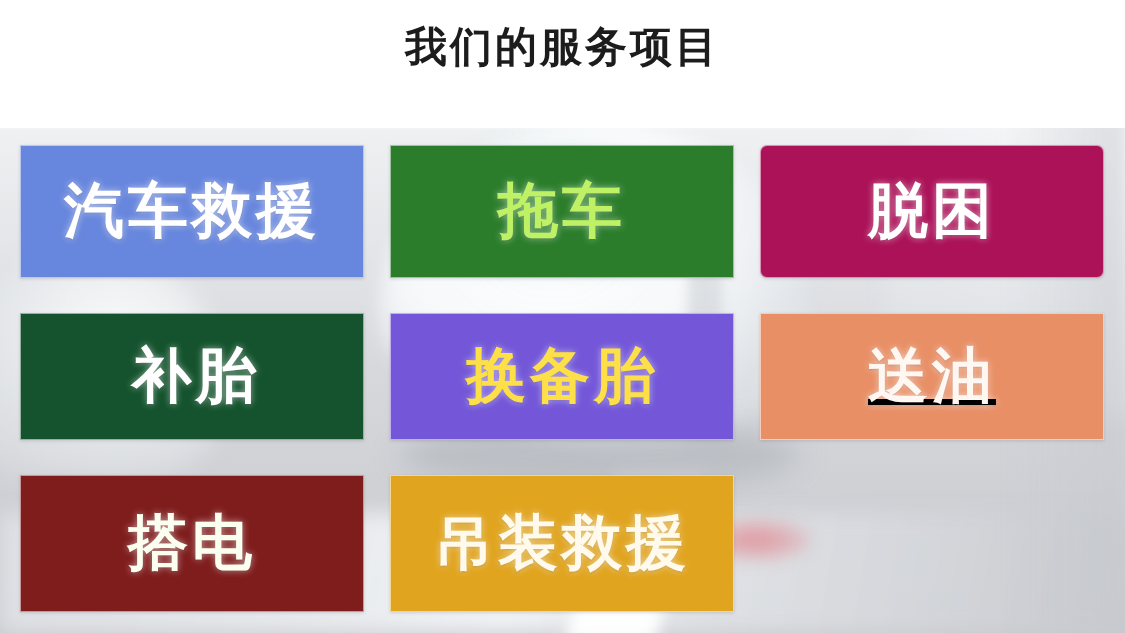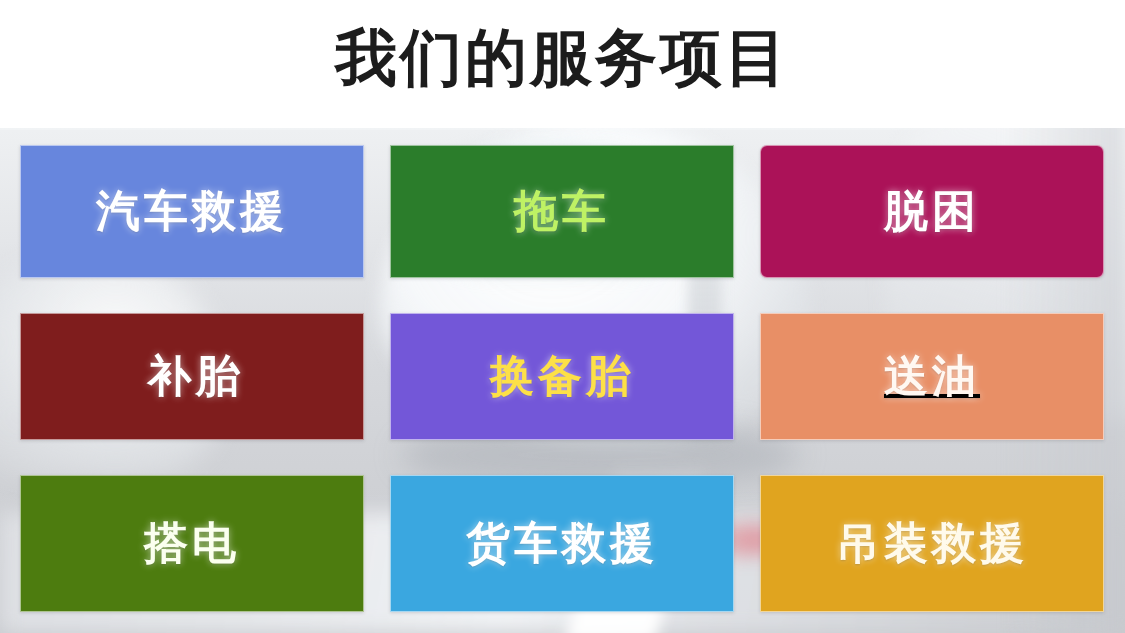--- a/index.html
+++ b/index.html
@@ -168,21 +168,21 @@
     position: absolute;
     left: 0; right: 0; top: 0;
     height: 128px;
     background: #ffffff;
   }
   .poster-title {
     position: absolute;
     left: 0; right: 0;
     top: 24px;
     text-align: center;
-    font-size: 62px;
+    font-size: 42px;
     font-weight: 700;
     letter-spacing: 3px;
     color: #1c1c1c;
     line-height: 1.1;
     white-space: nowrap;
   }
 
   
   .tile-grid {
     position: absolute;
@@ -198,21 +198,21 @@
   }
   .tile {
     display: flex;
     align-items: center;
     justify-content: center;
     box-sizing: border-box;
     border: 1px solid rgba(255,255,255,0.55);
     box-shadow: 0 1px 3px rgba(60,60,70,0.18);
   }
   .tile-label {
-    font-size: 44px;
+    font-size: 60px;
     font-weight: 700;
     letter-spacing: 4px;
     color: #ffffff;
     text-shadow: 0 0 7px rgba(255,255,255,0.55), 0 1px 2px rgba(0,0,0,0.18);
     white-space: nowrap;
   }
 </style>
 </head>
 <body>
 
@@ -244,38 +244,35 @@
     </div>
 
     <div class="tile" style="background: rgb(43, 125, 43);">
       <span class="tile-label" style="color: #bef264;">拖车</span>
     </div>
 
     <div class="tile" style="background: rgb(171, 18, 88); border-radius: 7px;">
       <span class="tile-label" style="color: rgb(255, 255, 255);">脱困</span>
     </div>
 
-    <div class="tile" style="background: #7f1d1d; padding-left: 7px;">
+    <div class="tile" style="background: #14532d; padding-left: 7px;">
       <span class="tile-label" style="color: rgb(255, 255, 255);">补胎</span>
     </div>
 
     <div class="tile" style="background: rgb(115, 87, 216);">
       <span class="tile-label" style="color: #fde047;">换备胎</span>
     </div>
 
     <div class="tile" style="background: rgb(232, 143, 102); text-decoration: underline;">
       <span class="tile-label" style="color: rgb(255, 248, 242);">送油</span>
     </div>
 
-    <div class="tile" style="background: #4d7c0f; font-family: Liberation Serif, serif;">
+    <div class="tile" style="background: #7f1d1d; font-family: Liberation Serif, serif;">
       <span class="tile-label" style="color: rgb(251, 255, 239);">搭电</span>
     </div>
 
-    <div class="tile" style="background: rgb(58, 167, 224);">
-      <span class="tile-label" style="color: rgb(255, 255, 255);">货车救援</span>
-    </div>
 
     <div class="tile" style="background: rgb(224, 164, 31);">
       <span class="tile-label" style="color: rgb(255, 250, 235);">吊装救援</span>
     </div>
 
   </div>
 </div>
 
 </body></html>

